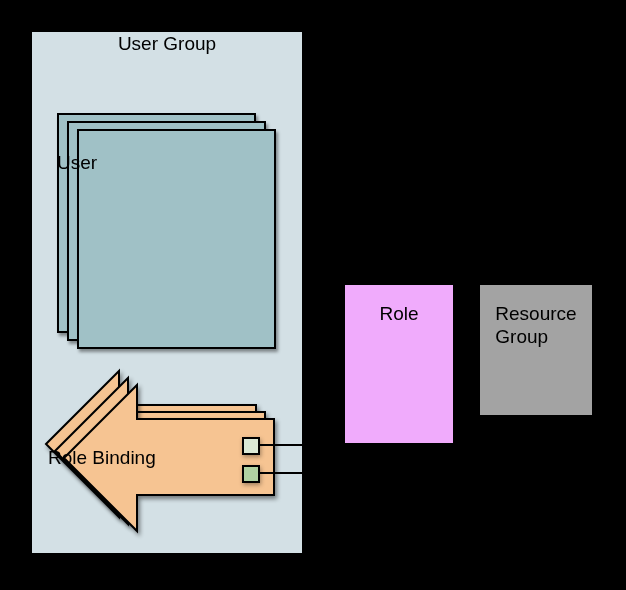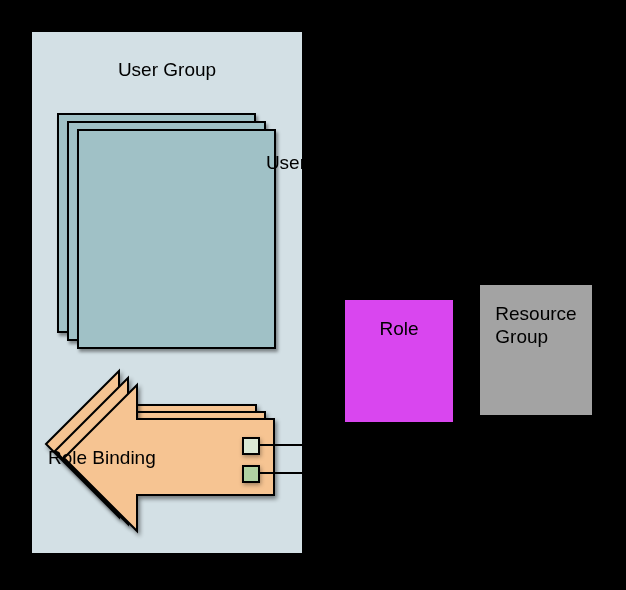--- a/index.html
+++ b/index.html
@@ -25,43 +25,41 @@
   .user-group {
     position: absolute;
     left: 32px;
     top: 32px;
     width: 270px;
     height: 521px;
     background: #d3e0e5;
   }
   .user-group-label {
     display: block;
-    padding-top: 26px;
     text-align: center;
   }
   
   .user-square {
     position: absolute;
     width: 199px;
     height: 220px;
     background: #a0c1c6;
     border: 2px solid #000000;
     box-sizing: border-box;
     box-shadow: 2px 3px 3px rgba(0,0,0,0.4);
   }
   .user-square.back  { left: 57px; top: 113px; }
   .user-square.mid   { left: 67px; top: 121px; }
   .user-square.front { left: 77px; top: 129px; }
   .user-label {
     position: absolute;
     left: 57px;
     top: 151px;
     width: 219px;
-    text-align: right;
-    margin-left: 30px;
+    text-align: left;
   }
   
   .shapes-svg {
     position: absolute;
     left: 0;
     top: 0;
     width: 626px;
     height: 590px;
   }
   .arrow-layer {
@@ -85,24 +83,24 @@
     position: absolute;
     left: 48px;
     top: 446px;
     width: 230px;
     text-align: left;
   }
   
   .role-box {
     position: absolute;
     left: 345px;
-    top: 300px;
+    top: 285px;
     width: 108px;
-    height: 122px;
-    background: #d946ef;
+    height: 158px;
+    background: #f0abfc;
   }
   .resource-group-box {
     position: absolute;
     left: 480px;
     top: 285px;
     width: 112px;
     height: 130px;
     background: #a3a3a3;
   }
   .box-label {

